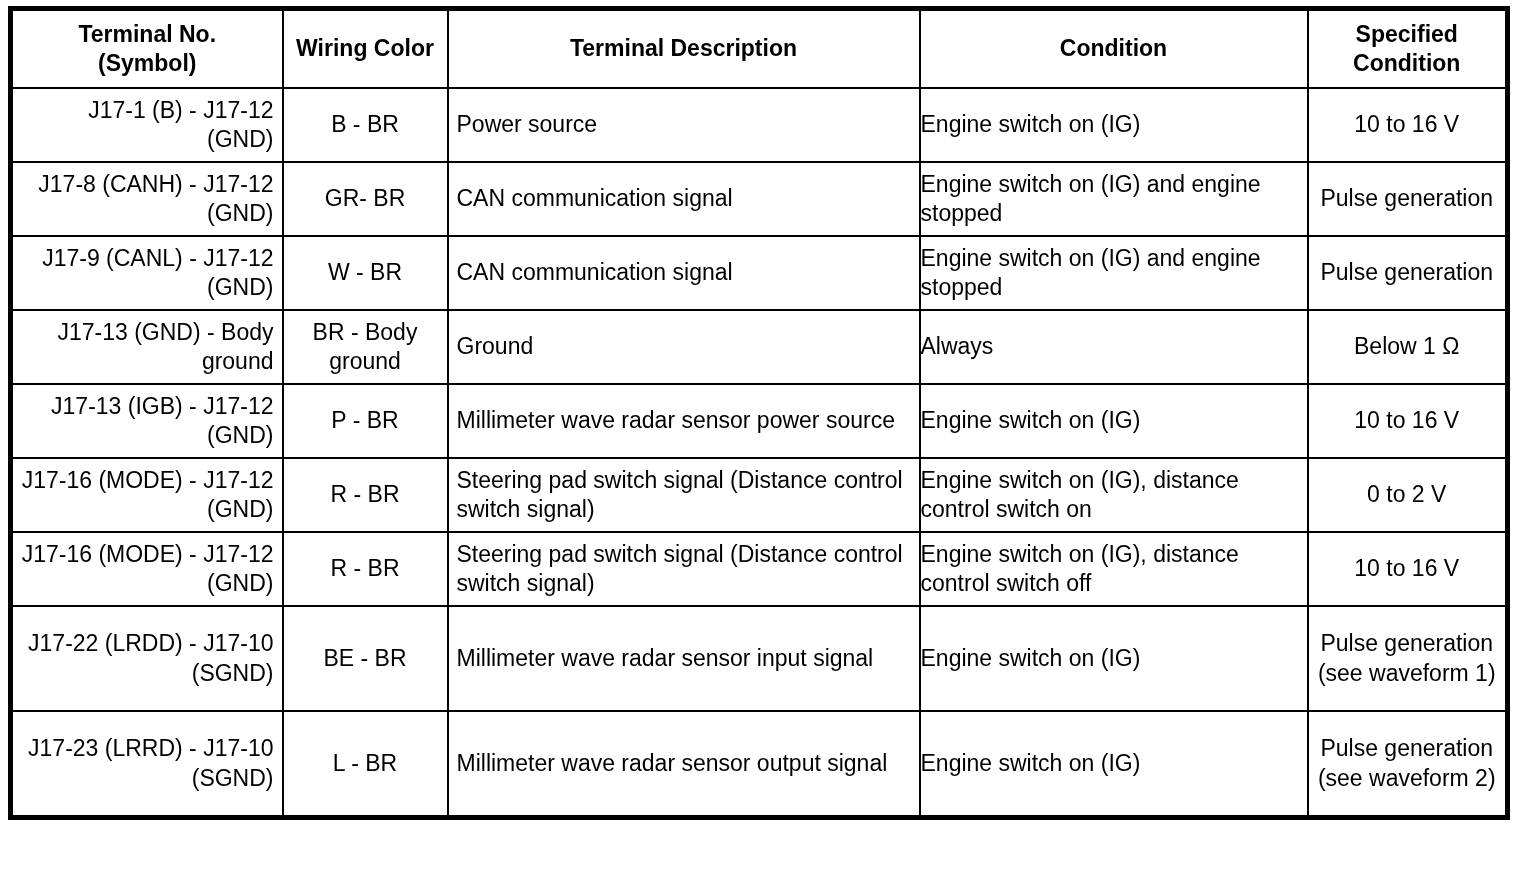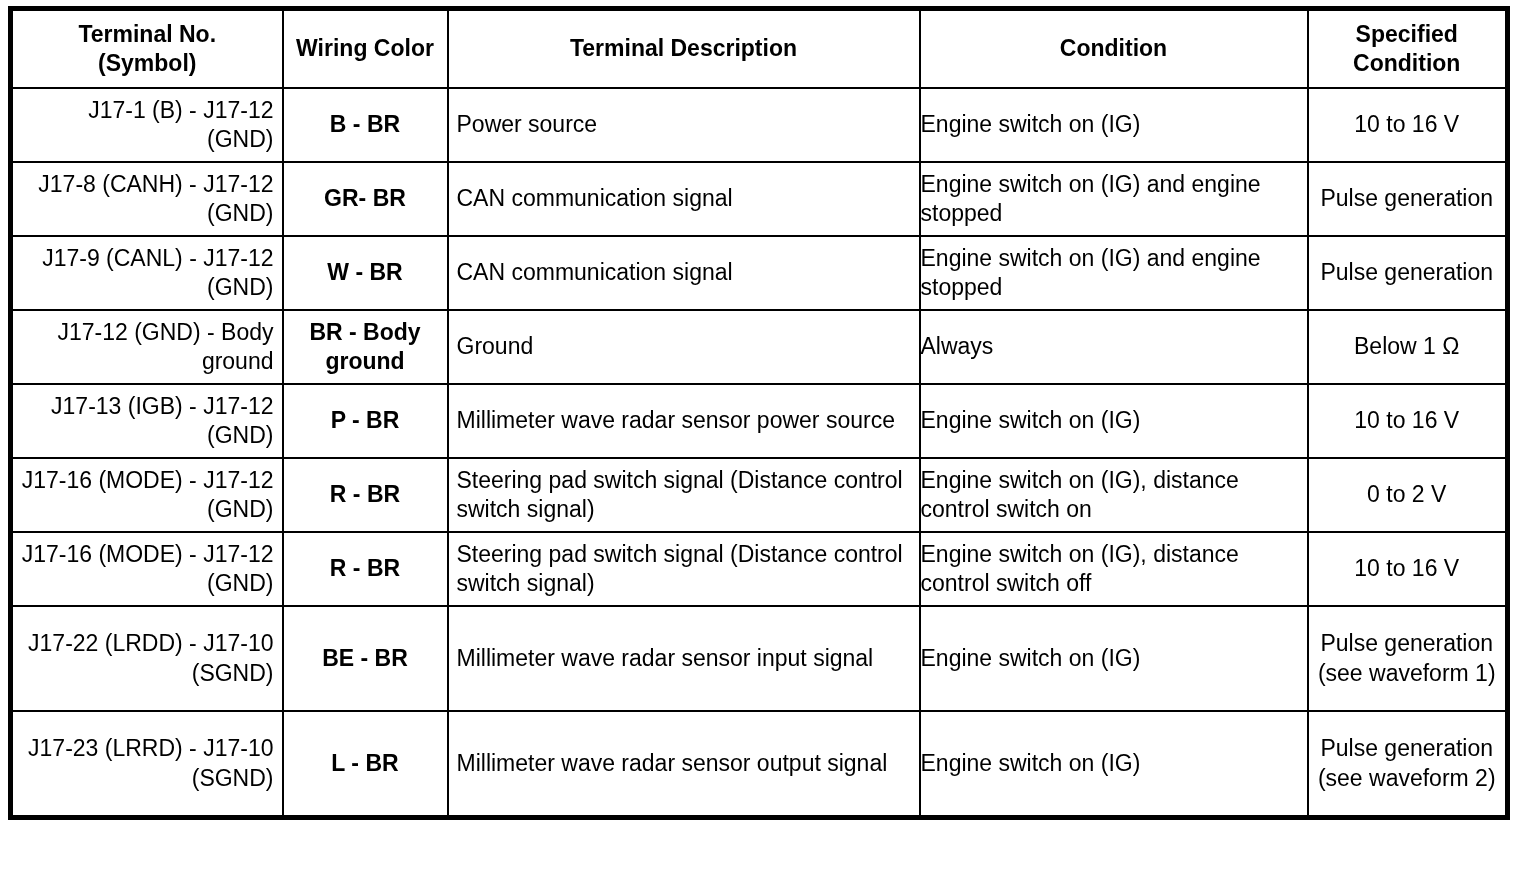--- a/index.html
+++ b/index.html
@@ -60,21 +60,20 @@
     padding: 3px 6px;
   }
 
   
   tbody td.col-terminal {
     text-align: right;
     padding-left: 7px;
   }
   tbody td.col-wiring {
     text-align: center;
-    font-weight: bold;
   }
   tbody td.col-desc {
     text-align: left;
   }
   tbody td.col-cond {
     text-align: left;
     padding-left: 0;
   }
   tbody td.col-spec {
     text-align: center;
@@ -133,21 +132,21 @@
       <tr class="h-std">
         <td class="col-terminal">J17-9 (CANL) - J17-12 (GND)</td>
         <td class="col-wiring">W - BR</td>
         <td class="col-desc">CAN communication signal</td>
         <td class="col-cond">Engine switch on (IG) and engine stopped</td>
         <td class="col-spec">Pulse generation</td>
       </tr>
 
 
       <tr class="h-std">
-        <td class="col-terminal">J17-12 (GND) - Body ground</td>
+        <td class="col-terminal">J17-13 (GND) - Body ground</td>
         <td class="col-wiring">BR - Body ground</td>
         <td class="col-desc">Ground</td>
         <td class="col-cond">Always</td>
         <td class="col-spec">Below 1 Ω</td>
       </tr>
 
       <tr class="h-std">
         <td class="col-terminal">J17-13 (IGB) - J17-12 (GND)</td>
         <td class="col-wiring">P - BR</td>
         <td class="col-desc">Millimeter wave radar sensor power source</td>

